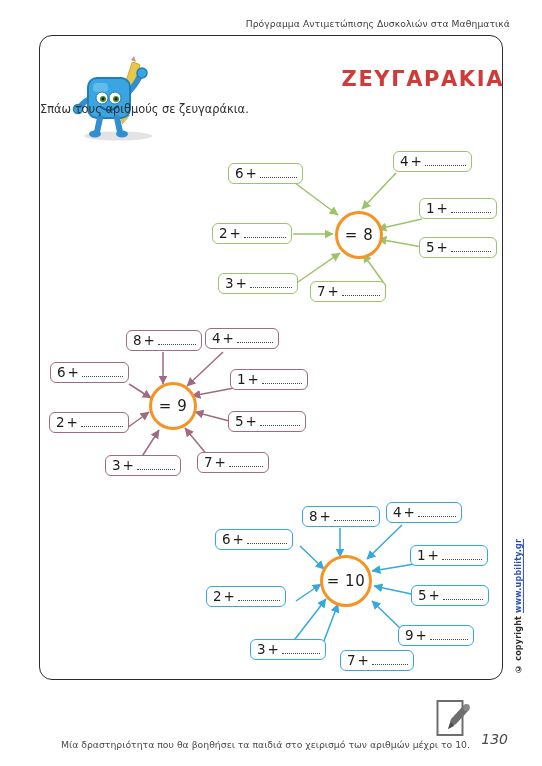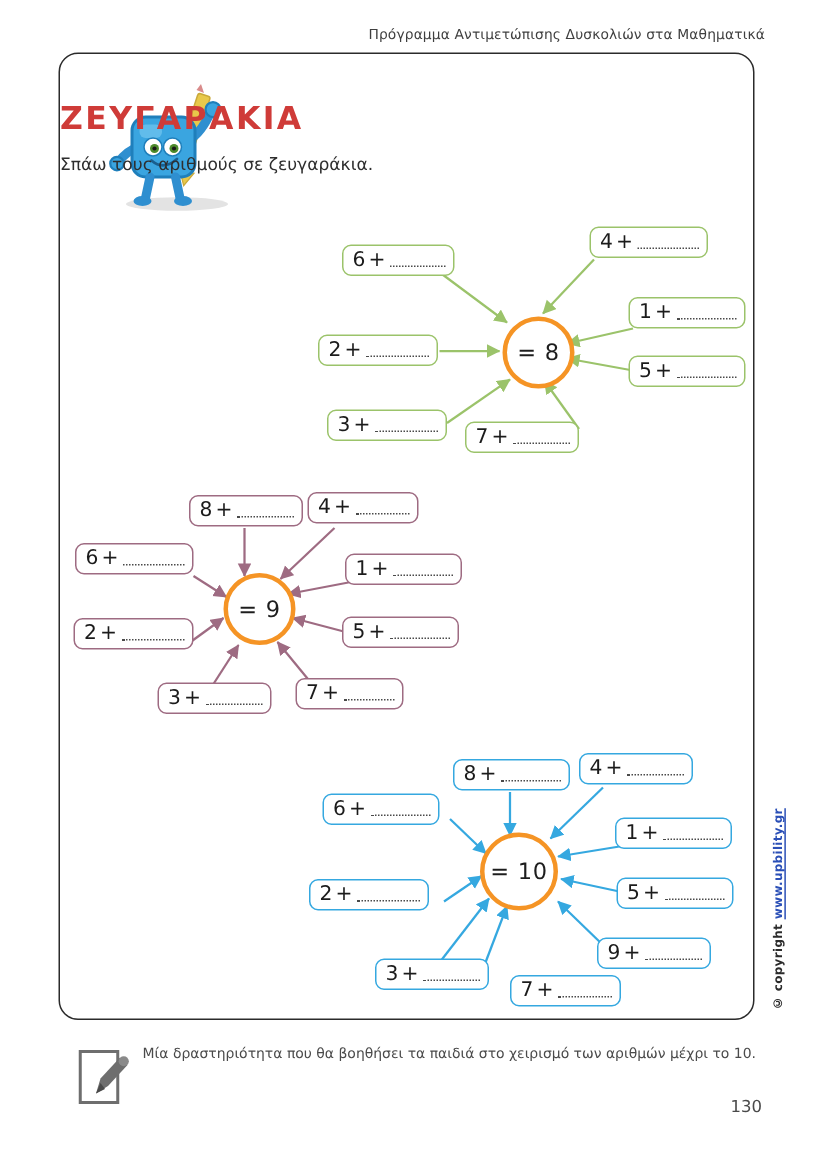--- a/index.html
+++ b/index.html
@@ -50,21 +50,21 @@
     width: 112px;
     height: 88px;
   }
 
   
   .title {
     position: absolute;
     left: 0;
     top: 31px;
     width: 464px;
-    text-align: left;
+    text-align: right;
     font-size: 21px;
     font-weight: bold;
     color: #cf3b38;
     letter-spacing: 1.6px;
     font-family: "DejaVu Sans", "Liberation Sans", sans-serif;
   }
   .subtitle {
     position: absolute;
     left: 0;
     top: 66px;
@@ -146,35 +146,37 @@
     color: #2a4fb7;
     text-decoration: underline;
   }
 
   
   .footer-note {
     position: absolute;
     left: 52px;
     top: 697px;
     display: flex;
-    align-items: flex-start;
+    align-items: flex-end;
+    flex-direction: column;
   }
   .pencil-icon { width: 34px; height: 42px; flex: none; }
   .footer-text {
     margin-left: 9px;
     font-size: 9.3px;
     color: #4a4a4a;
     white-space: nowrap;
   }
   .page-number {
     position: absolute;
     right: 34px;
     top: 731px;
-    font-size: 11px;
+    font-size: 14px;
     color: #4a4a4a;
+    font-style: italic;
   }
 </style>
 </head>
 <body>
 
 <div class="page-header">
   <span>Πρόγραμμα Αντιμετώπισης Δυσκολιών στα Μαθηματικά</span>
 </div>
 
 <div class="worksheet-frame">

